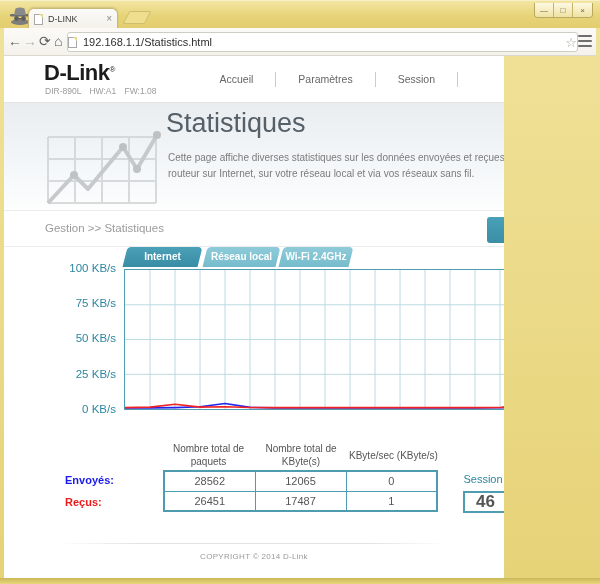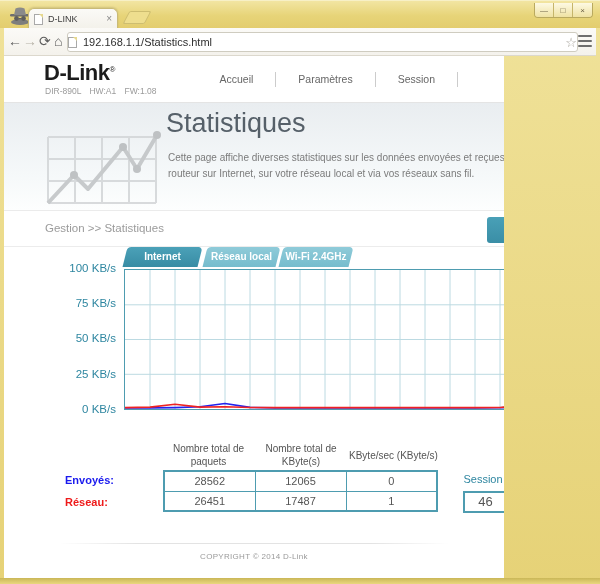--- a/index.html
+++ b/index.html
@@ -100,21 +100,21 @@
   .th { position:absolute; text-align:center; font-size:10px; color:#555; line-height:1.25; }
   .stats-grid { position:absolute; left:159px; top:414px; border-collapse:collapse; }
   .stats-grid td { border:1px solid #4e9cb0; width:91px; height:20px;
     text-align:center; font-size:11px; color:#555; }
   .stats-grid { border:2px solid #4e9cb0; }
   .row-label { position:absolute; left:61px; width:90px; 
     font-size:11px; font-weight:bold; }
   .session-label { position:absolute; left:444px; top:417px; width:70px; text-align:center;
     font-size:11px; font-weight:normal; color:#2e86a0; }
   .session-box { position:absolute; left:459px; top:435px; width:45px; height:22px;
-    border:2px solid #4e9cb0; text-align:center; line-height:18px; font-size:13px; color:#555; }
+    border:2px solid #4e9cb0; text-align:center; line-height:18px; font-size:17px; color:#555;font-weight:bold; }
 
   
   .footer-divider { position:absolute; left:55px; right:55px; top:487px; height:1px;
     background:linear-gradient(90deg,#fff,#e3e3e3 20%,#e3e3e3 80%,#fff); }
   .copyright { position:absolute; left:0; right:0; top:496px; text-align:center;
     font-size:8px; color:#9a9a9a; letter-spacing:0.3px; }
 
   .bottom-frame { position:absolute; left:0; right:0; bottom:0; height:6px;
     background:linear-gradient(#cab757, #e9d77e); }
 </style>
@@ -248,21 +248,21 @@
     </div>
     <div class="th" style="left:250px; top:387px; width:94px;">
       <div>Nombre total de</div>
         <div>KByte(s)</div>
     </div>
     <div class="th" style="left:344px; top:394px; width:91px;">
       <div>KByte/sec (KByte/s)</div>
     </div>
 
     <div class="row-label" style="top: 418px; color: rgb(26, 26, 238);">Envoyés:</div>
-    <div class="row-label" style="top: 440px; color: rgb(238, 26, 26);">Réseau:</div>
+    <div class="row-label" style="top: 440px; color: rgb(238, 26, 26);">Reçus:</div>
 
     <table class="stats-grid">
       <tbody>
           <tr>
         <td>28562</td>
         <td>12065</td>
         <td>0</td>
       </tr>
       <tr>
         <td>26451</td>

